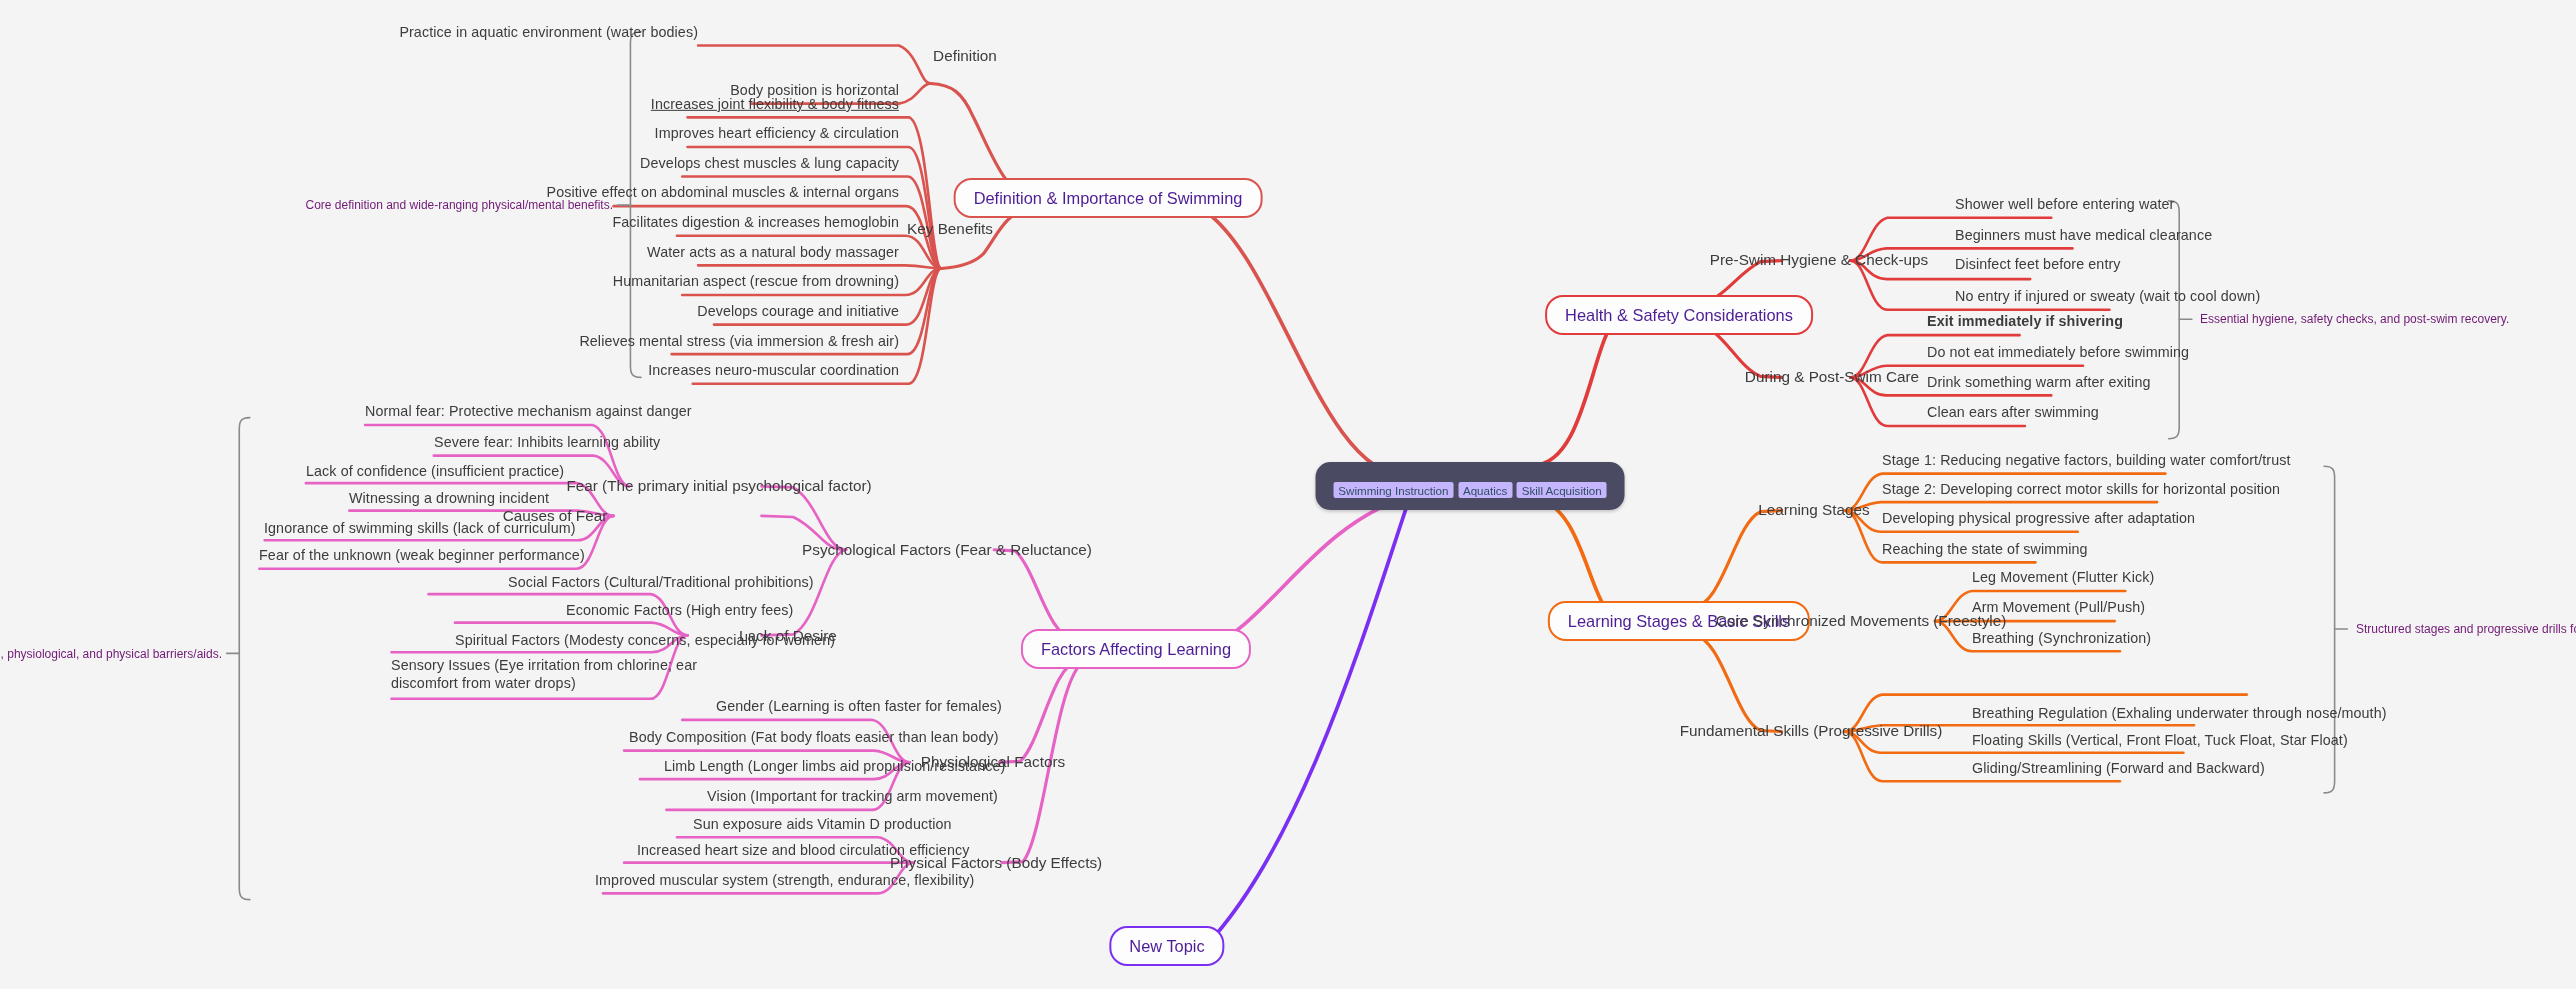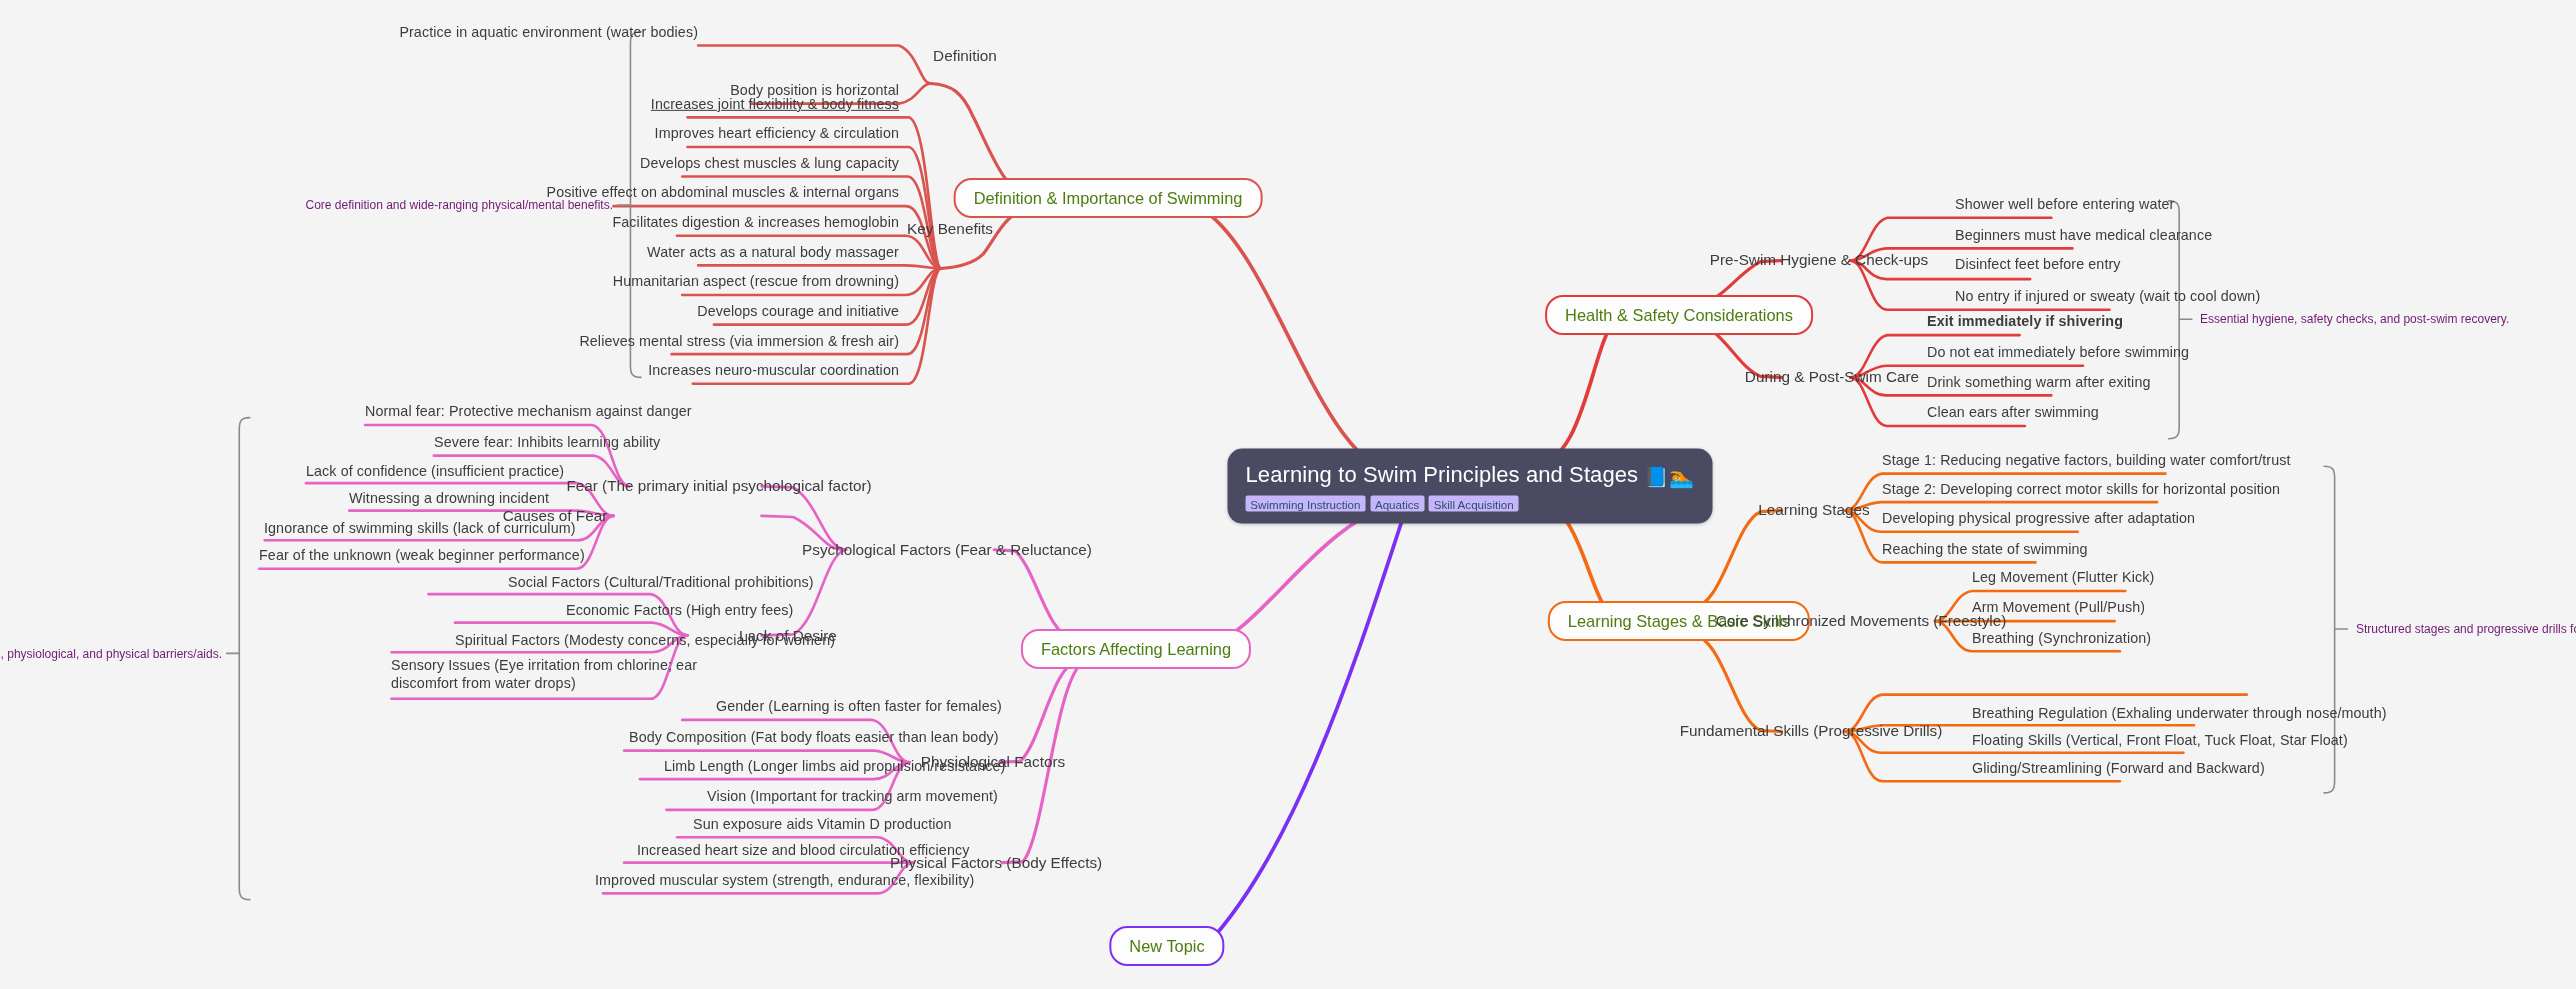--- a/index.html
+++ b/index.html
@@ -7,21 +7,21 @@
        font-family:"Liberation Sans",sans-serif;color:#3a3a3a;}
   #canvas{position:absolute;inset:0;width:2576px;height:989px;}
   svg.wires{position:absolute;left:0;top:0;width:2576px;height:989px;pointer-events:none;}
   
   .leaf{position:absolute;transform:translate(0,-50%);font-size:14.3px;line-height:1.28;
         color:#3c3c3c;white-space:nowrap;letter-spacing:0.1px;}
   .leaf.wrap{white-space:normal;width:296px;}
   .sub{position:absolute;transform:translate(-50%,-50%);font-size:15.3px;color:#3c3c3c;white-space:nowrap;}
   .branch{position:absolute;transform:translate(-50%,-50%);
           background:#fdfdfd;border-radius:18px;padding:8.5px 18px;font-size:16.4px;
-          color:#4d7c0f;white-space:nowrap;box-sizing:border-box;}
+          color:#4c1d95;white-space:nowrap;box-sizing:border-box;}
   .branch.red{border:2.6px solid #d9534f;}
   .branch.red2{border:2.6px solid #e23b3b;}
   .branch.orange{border:2.6px solid #f26a11;}
   .branch.pink{border:2.6px solid #e663c5;}
   .branch.purple{border:2.6px solid #7b2ff2;}
   #root{position:absolute;transform:translate(-50%,-50%);background:#4a4a63;border-radius:15px;
         padding:12.7px 18px 11.6px 18px;box-shadow:0 1.1px 3.2px rgba(0,0,0,.18);}
   #root .title{font-size:22px;color:#ffffff;white-space:nowrap;letter-spacing:0.1px;}
   #root .tags{margin-top:7.4px;display:flex;gap:4.8px;}
   #root .tag{background:#c4b5fd;color:#2f4f63;font-size:11.6px;padding:1.6px 4.8px;border-radius:2.1px;white-space:nowrap;}
@@ -130,23 +130,20 @@
       <path d="M1728,1632 L1660,1632 L1180,1632" stroke="#e663c5" stroke-width="5"></path>
       <path d="M1728,1632 C1700,1632 1694,1690 1660,1690 L1140,1690" stroke="#e663c5" stroke-width="5"></path>
 
       <path d="M472,790 C456,790 452,796 452,812 L452,1680 C452,1696 456,1702 472,1702" stroke="#8a8a8a" stroke-width="3"></path>
       <path d="M452,1236 L428,1236" stroke="#8a8a8a" stroke-width="3"></path>
 
     </g>
   </svg>
 
   <div id="root" style="left:1470px; top:486px;">
-    <div class="title"><span>Learning to Swim Principles and Stages</span>
-      <span class="emoji">📘</span><span class="emoji">🏊</span>
-    </div>
     <div class="tags">
       <span class="tag">Swimming Instruction</span>
       <span class="tag">Aquatics</span>
       <span class="tag">Skill Acquisition</span>
     </div>
   </div>
 
   <div class="branch red" style="left:1108px; top:198px;"><span>Definition &amp; Importance of Swimming</span></div>
   <div class="branch red2" style="left:1679px; top:315px;"><span>Health &amp; Safety Considerations</span></div>
   <div class="branch orange" style="left:1679px; top:621px;"><span>Learning Stages &amp; Basic Skills</span></div>

